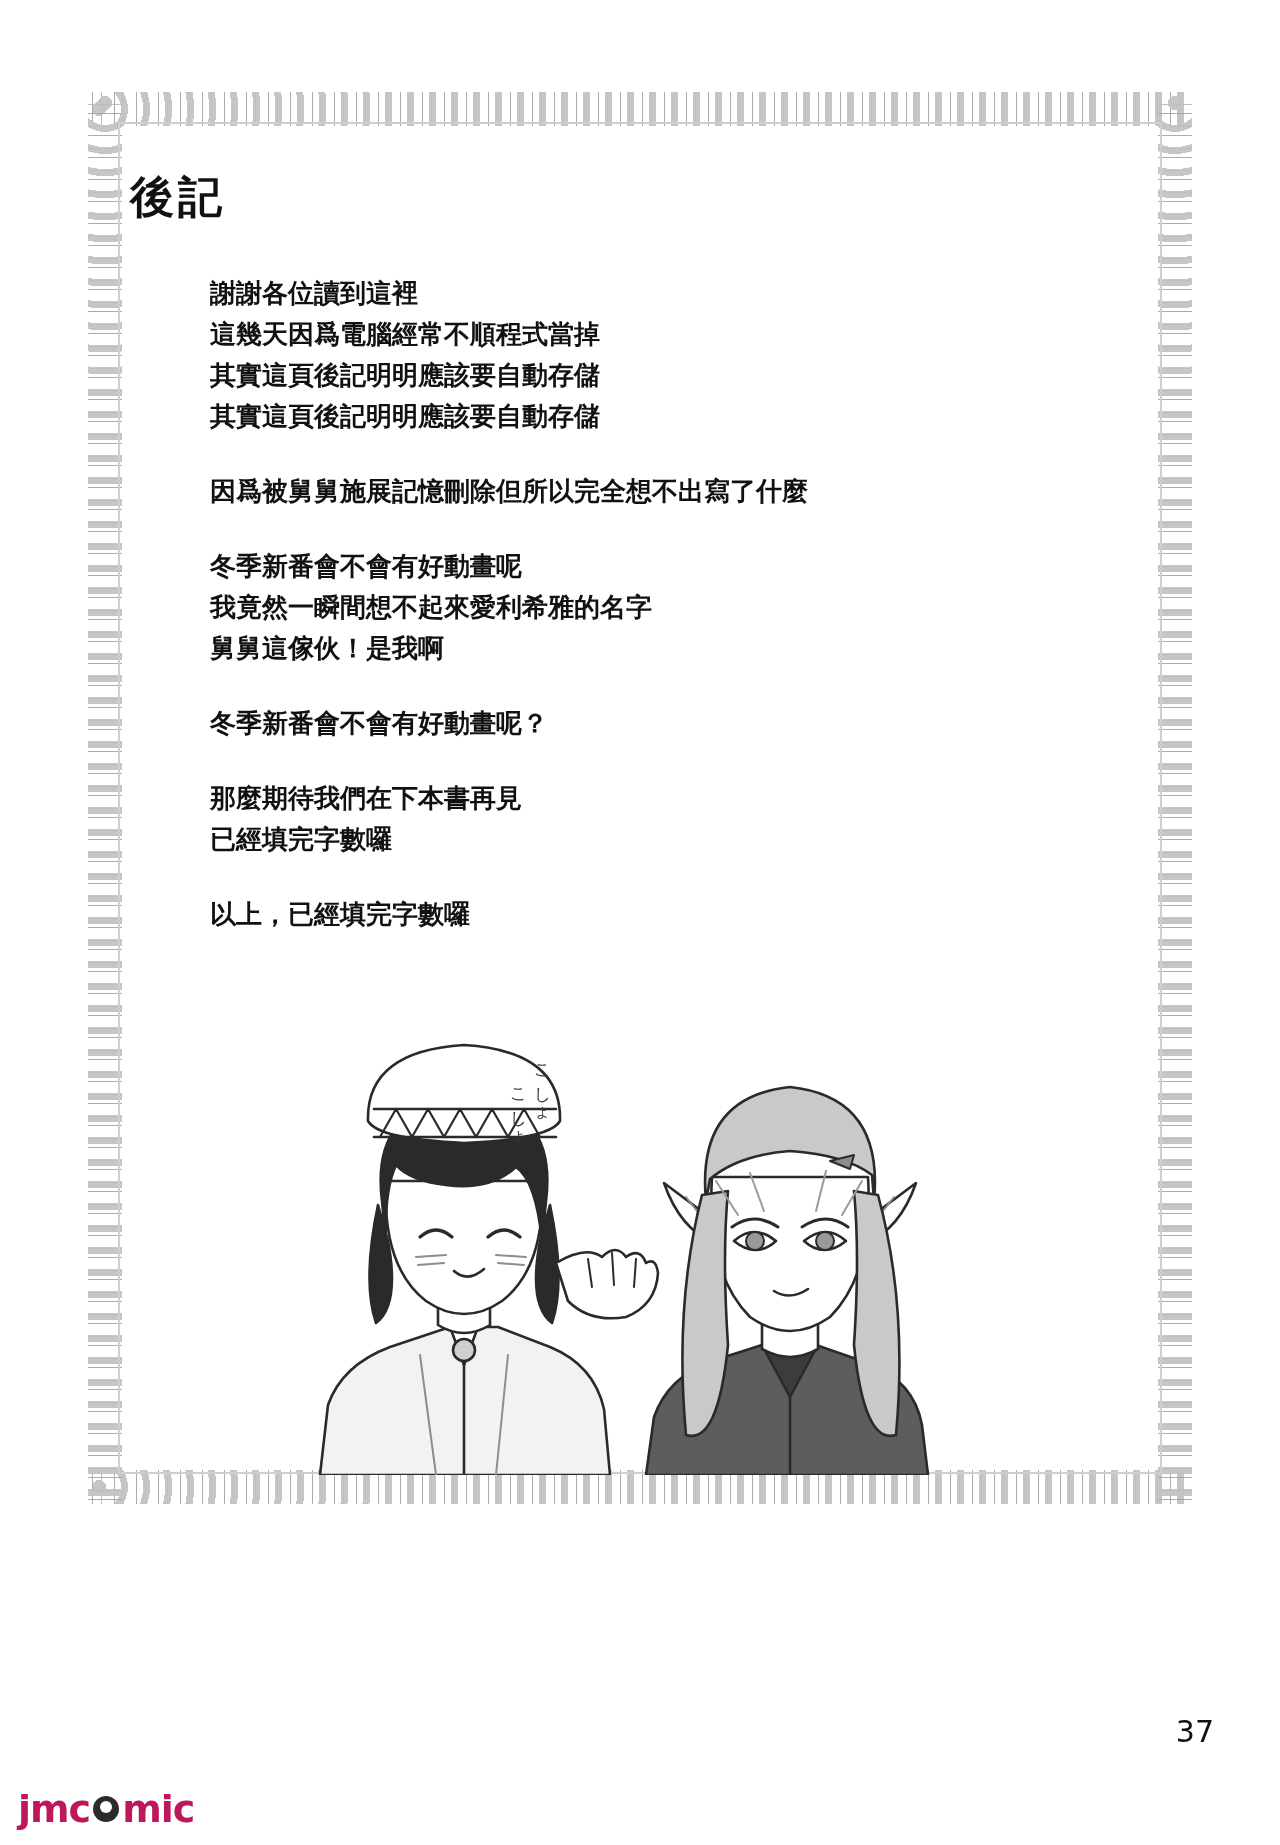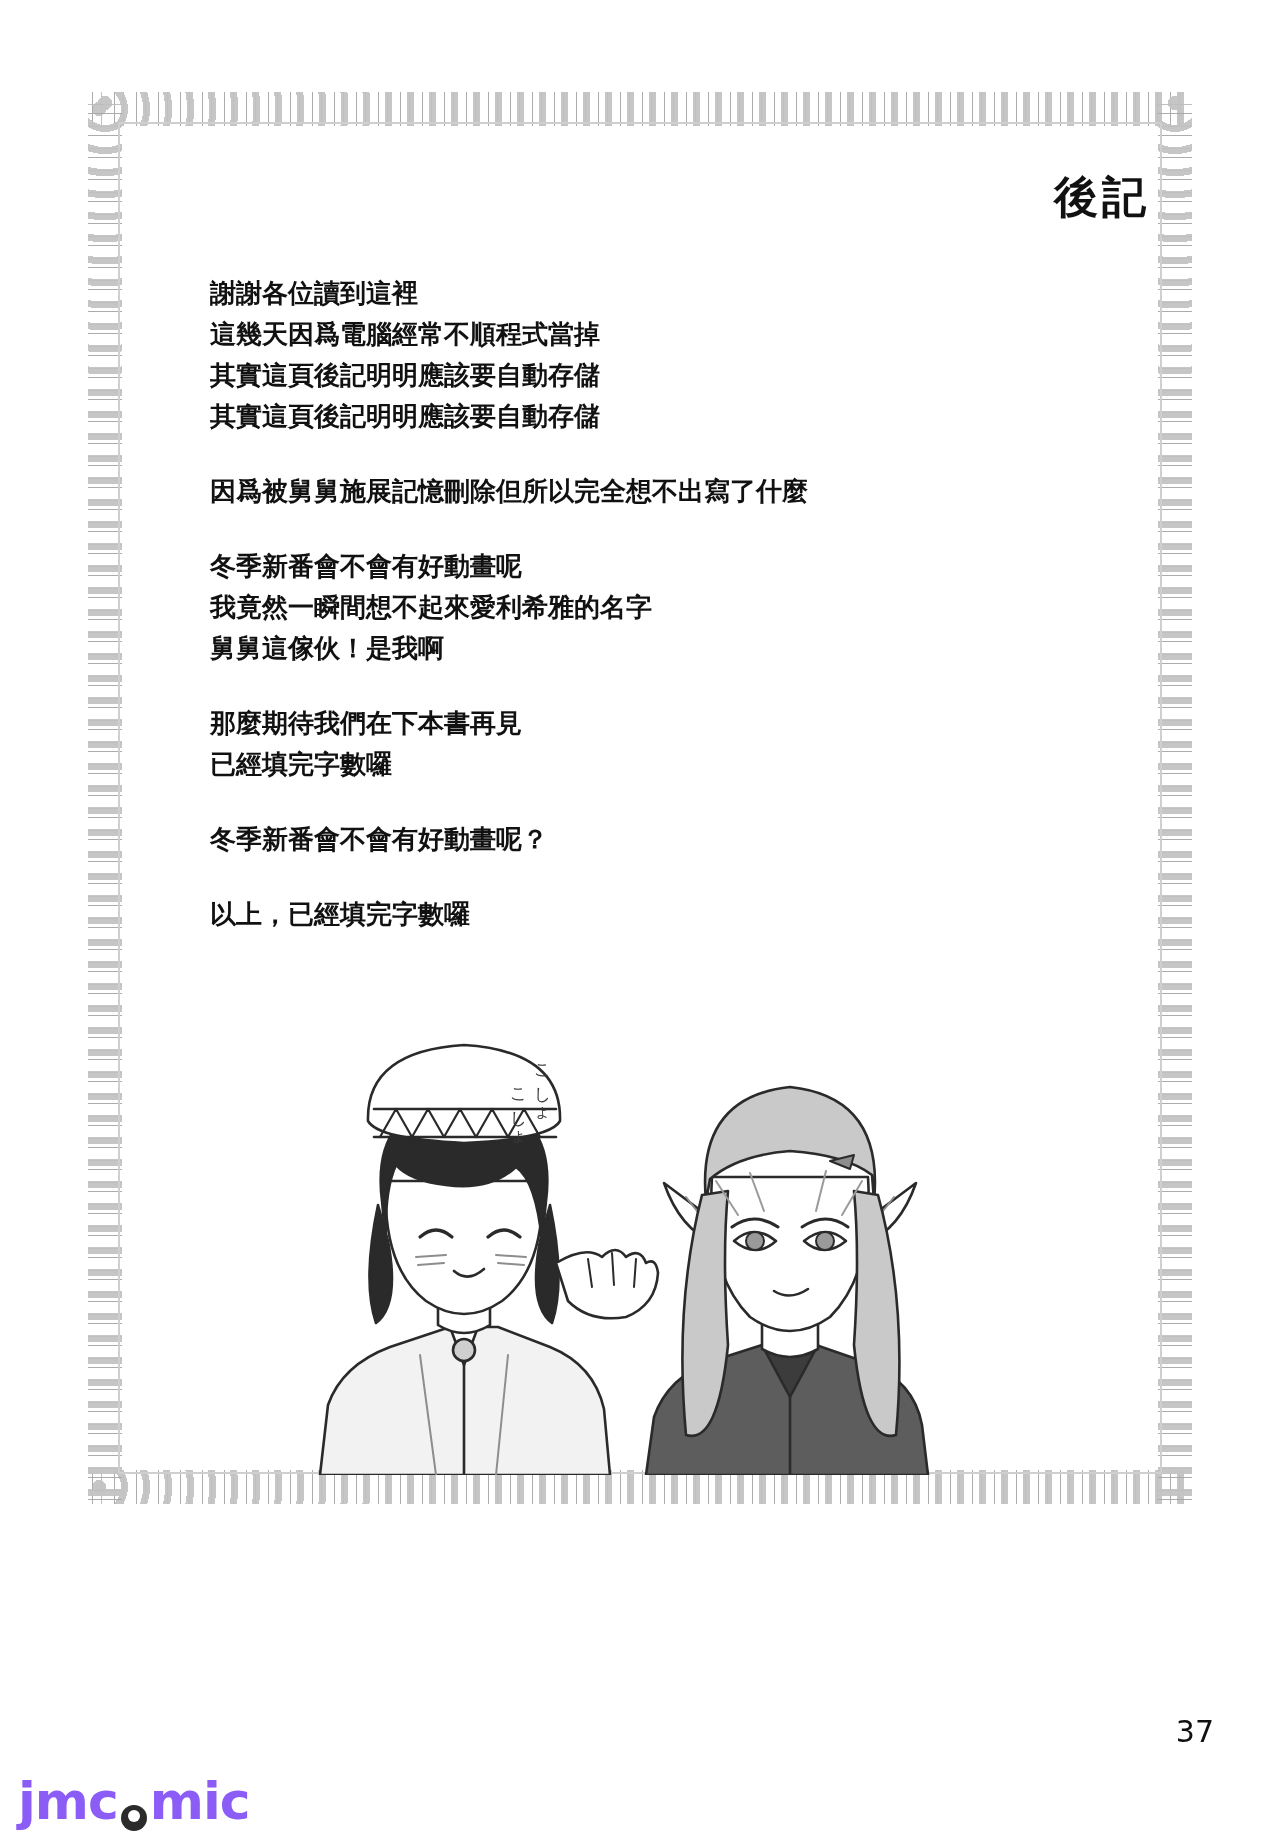--- a/index.html
+++ b/index.html
@@ -75,21 +75,21 @@
 
   
   .content {
     position: absolute;
     left: 130px;
     top: 130px;
     width: 1020px;
   }
 
   .afterword-title {
-    text-align: right;
+    text-align: left;
     font-family: "DejaVu Sans", sans-serif;
     font-weight: bold;
     font-size: 44px;
     letter-spacing: 4px;
     color: #111111;
     margin: 38px 0 46px 0;
   }
 
   .body-text {
     margin: 8px auto;
@@ -131,25 +131,25 @@
     font-family: "DejaVu Sans", sans-serif;
     font-size: 30px;
     color: #111111;
   }
 
   .watermark {
     position: absolute;
     left: 18px;
     bottom: 14px;
     display: flex;
-    align-items: flex-end;
-    font-family: "DejaVu Sans", sans-serif;
-    font-size: 52px;
+    align-items: center;
+    font-family: "DejaVu Sans", sans-serif;
+    font-size: 38px;
     font-weight: bold;
-    color: #8b5cf6;
+    color: #be185d;
     letter-spacing: -1px;
   }
   .watermark .wm-dot {
     display: inline-block;
     width: 26px; height: 26px;
     border-radius: 50%;
     background: #2b2b2b;
     margin: 0 3px;
     position: relative;
   }
@@ -191,26 +191,26 @@
         <span class="line">因爲被舅舅施展記憶刪除但所以完全想不出寫了什麼</span>
       </p>
 
       <p class="para">
         <span class="line">冬季新番會不會有好動畫呢</span>
         <span class="line">我竟然一瞬間想不起來愛利希雅的名字</span>
         <span class="line">舅舅這傢伙！是我啊</span>
       </p>
 
       <p class="para">
+        <span class="line">冬季新番會不會有好動畫呢？</span>
+      </p>
+
+      <p class="para">
         <span class="line">那麼期待我們在下本書再見</span>
         <span class="line">已經填完字數囉</span>
-      </p>
-
-      <p class="para">
-        <span class="line">冬季新番會不會有好動畫呢？</span>
       </p>
 
       <p class="para">
         <span class="line">以上，已經填完字數囉</span>
       </p>
 
     </div>
   </div>
 
   <div class="illustration">

